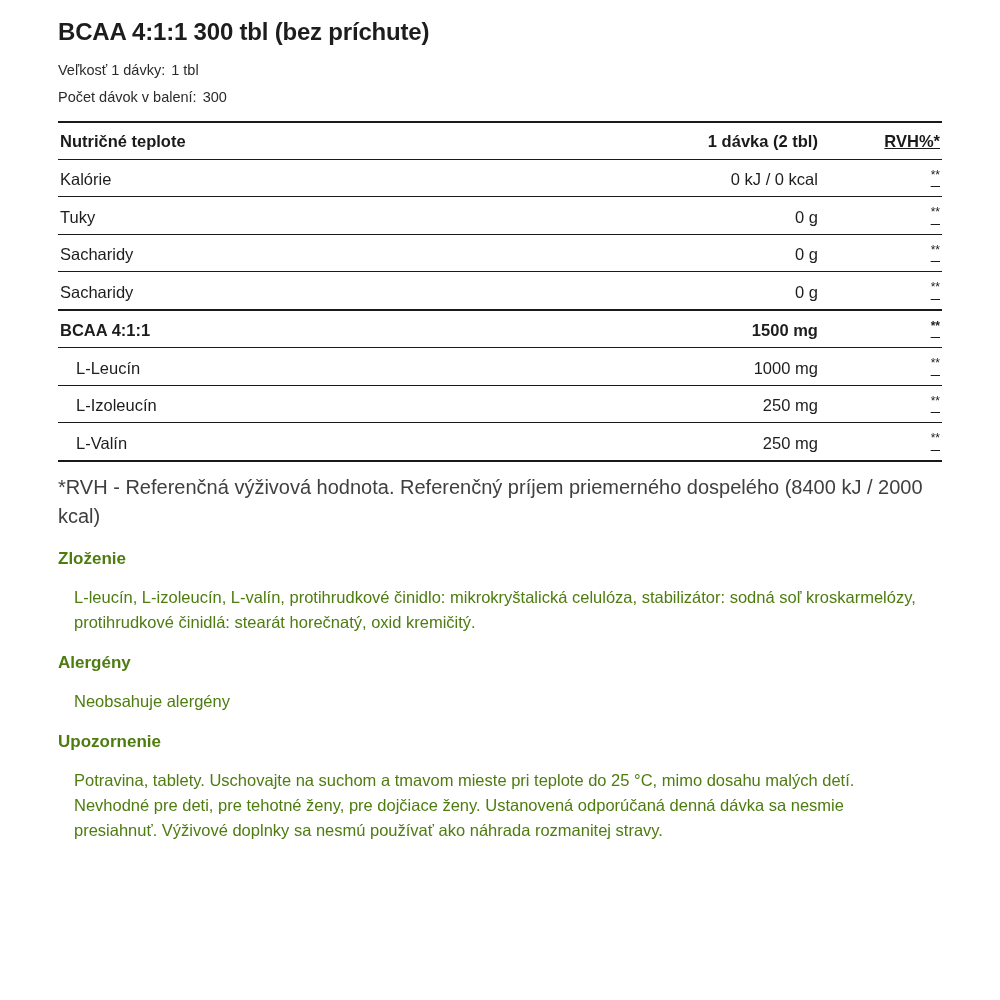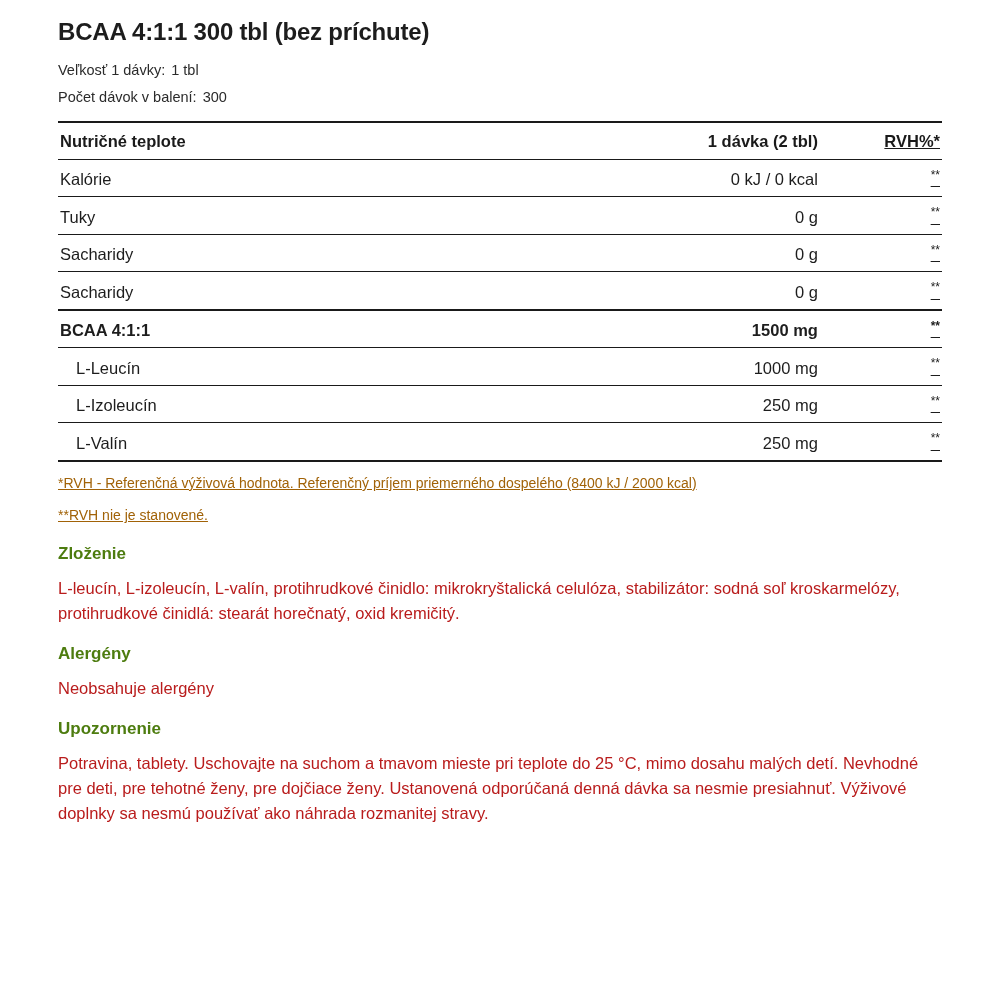--- a/index.html
+++ b/index.html
@@ -100,37 +100,36 @@
     font-size: 12px;
     letter-spacing: 0px;
     color: #1d1d1d;
     vertical-align: super;
   }
 
   .footnotes {
     margin-top: 11px;
   }
   .footnote {
-    font-size: 14px;
+    font-size: 20px;
     line-height: 1.45;
-    color: #a16207;
+    color: #404040;
     margin: 0 0 12px 0;
-    text-decoration: underline;
   }
   .section-heading {
     font-size: 17px;
     font-weight: bold;
     color: #4d7c0f;
     margin: 18px 0 12px 0;
   }
   .section-body {
     font-size: 16.5px;
     line-height: 1.52;
-    color: #b91c1c;
-    margin: 0;
+    color: #4d7c0f;
+    margin: 16px;
   }
 </style>
 </head>
 <body>
 
 <div class="page">
 
   <div class="side-bar left"></div>
   <div class="side-bar right"></div>
 
@@ -192,21 +191,20 @@
         <tr class="last">
           <td class="col-name"><span class="indent">L-Valín</span></td>
           <td class="col-amount">250 mg</td>
           <td class="col-rvh"><span class="stars">**</span></td>
         </tr>
       </tbody>
     </table>
 
     <div class="footnotes">
       <p class="footnote">*RVH - Referenčná výživová hodnota. Referenčný príjem priemerného dospelého (8400 kJ / 2000 kcal)</p>
-      <p class="footnote">**RVH nie je stanovené.</p>
     </div>
 
     <h2 class="section-heading">Zloženie</h2>
     <p class="section-body">L-leucín, L-izoleucín, L-valín, protihrudkové činidlo: mikrokryštalická celulóza, stabilizátor: sodná soľ kroskarmelózy, protihrudkové činidlá: stearát horečnatý, oxid kremičitý.</p>
 
     <h2 class="section-heading">Alergény</h2>
     <p class="section-body">Neobsahuje alergény</p>
 
     <h2 class="section-heading">Upozornenie</h2>
     <p class="section-body">Potravina, tablety. Uschovajte na suchom a tmavom mieste pri teplote do 25 °C, mimo dosahu malých detí. Nevhodné pre deti, pre tehotné ženy, pre dojčiace ženy. Ustanovená odporúčaná denná dávka sa nesmie presiahnuť. Výživové doplnky sa nesmú používať ako náhrada rozmanitej stravy.</p>

